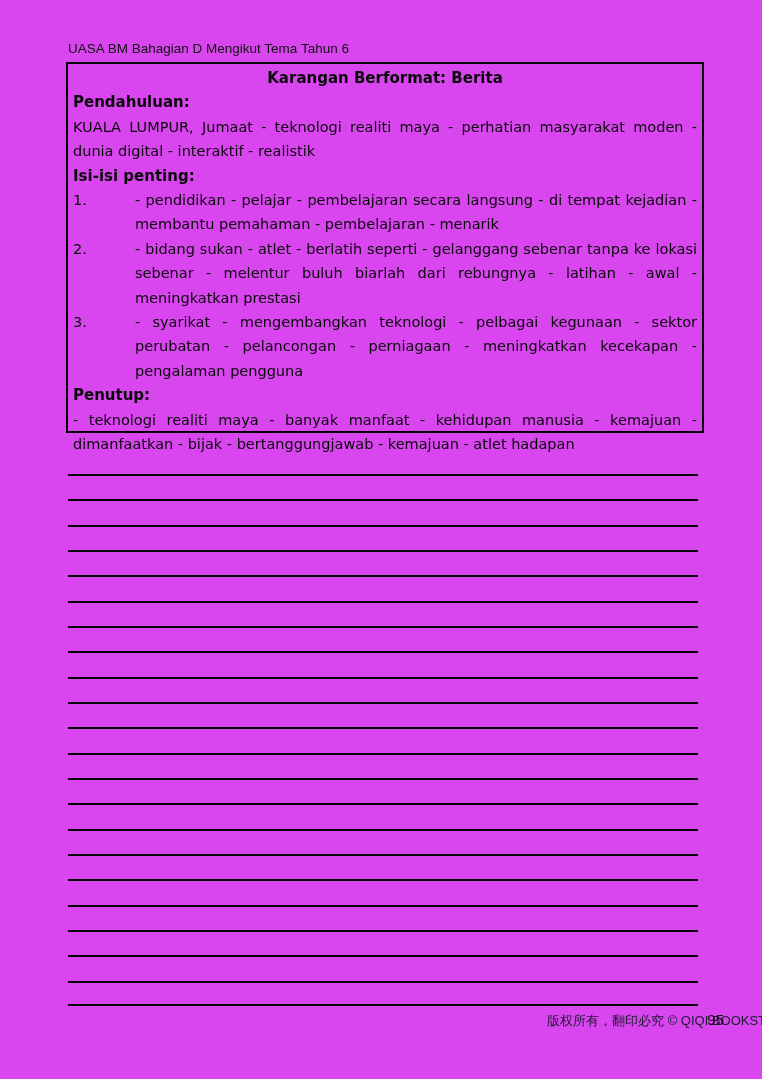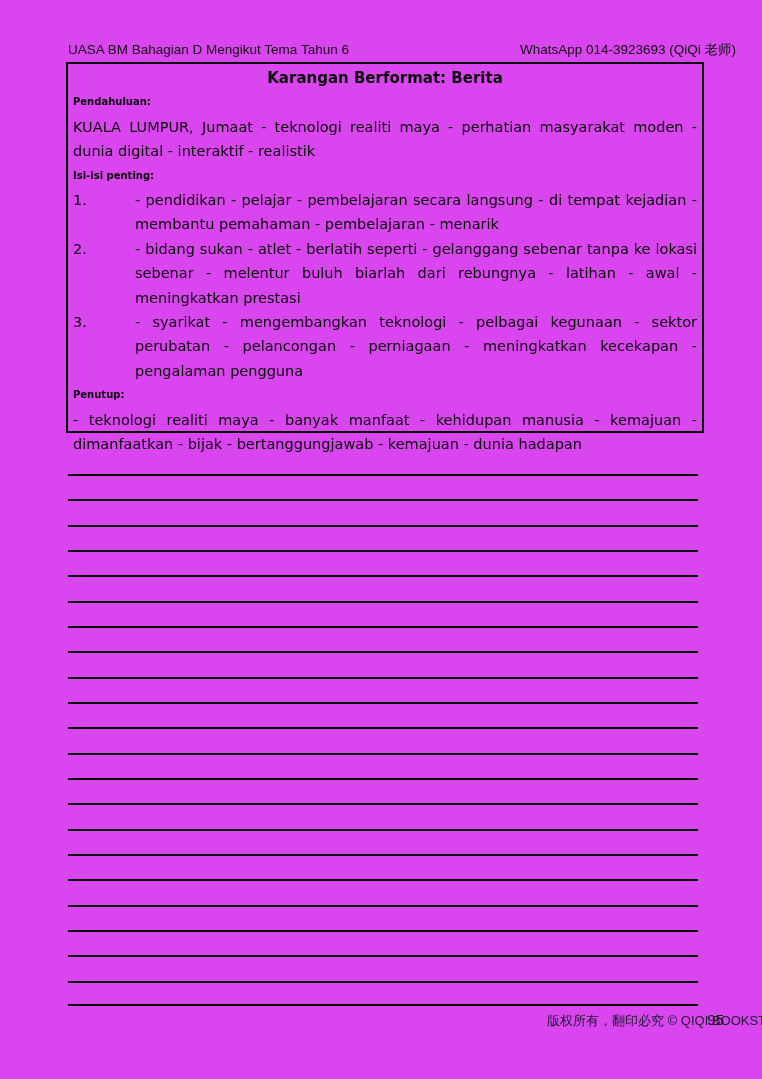--- a/index.html
+++ b/index.html
@@ -44,21 +44,21 @@
     line-height: 24.4px;
     color: #0a0a0a;
   }
   .box-title {
     text-align: center;
     font-weight: bold;
     font-size: 15px;
   }
   .section-label {
     font-weight: bold;
-    font-size: 10px;
+    font-size: 15px;
   }
   .box-para {
     text-align: justify;
   }
   .isi-item {
     display: flex;
   }
   .isi-item .num {
     flex: 0 0 27px;
   }
@@ -110,21 +110,20 @@
     color: #111111;
   }
 </style>
 </head>
 <body>
 
 <div class="page">
 
   <div class="header">
     <span>UASA BM Bahagian D Mengikut Tema Tahun 6</span>
-    <span>WhatsApp 014-3923693 (QiQi 老师)</span>
   </div>
 
   <div class="content-box">
     <div class="box-title">Karangan Berformat: Berita</div>
 
     <div class="section-label">Pendahuluan:</div>
     <div class="box-para">KUALA LUMPUR, Jumaat - teknologi realiti maya - perhatian masyarakat moden - dunia digital - interaktif - realistik</div>
 
     <div class="section-label">Isi-isi penting:</div>
 
@@ -135,21 +134,21 @@
     <div class="isi-item">
       <span class="num">2.</span>
       <div class="itxt">- bidang sukan - atlet - berlatih seperti - gelanggang sebenar tanpa ke lokasi sebenar - melentur buluh biarlah dari rebungnya - latihan - awal - meningkatkan prestasi</div>
     </div>
     <div class="isi-item">
       <span class="num">3.</span>
       <div class="itxt">- syarikat - mengembangkan teknologi - pelbagai kegunaan - sektor perubatan - pelancongan - perniagaan - meningkatkan kecekapan - pengalaman pengguna</div>
     </div>
 
     <div class="section-label">Penutup:</div>
-    <div class="box-para">- teknologi realiti maya - banyak manfaat - kehidupan manusia - kemajuan - dimanfaatkan - bijak - bertanggungjawab - kemajuan - dunia hadapan</div>
+    <div class="box-para">- teknologi realiti maya - banyak manfaat - kehidupan manusia - kemajuan - dimanfaatkan - bijak - bertanggungjawab - kemajuan - atlet hadapan</div>
   </div>
 
   <div class="writing-lines">
       <div class="wline" style="top: 0px;"></div>
       <div class="wline" style="top: 25.33px;"></div>
       <div class="wline" style="top: 50.66px;"></div>
       <div class="wline" style="top: 75.99px;"></div>
       <div class="wline" style="top: 101.32px;"></div>
       <div class="wline" style="top: 126.65px;"></div>
       <div class="wline" style="top: 151.98px;"></div>

